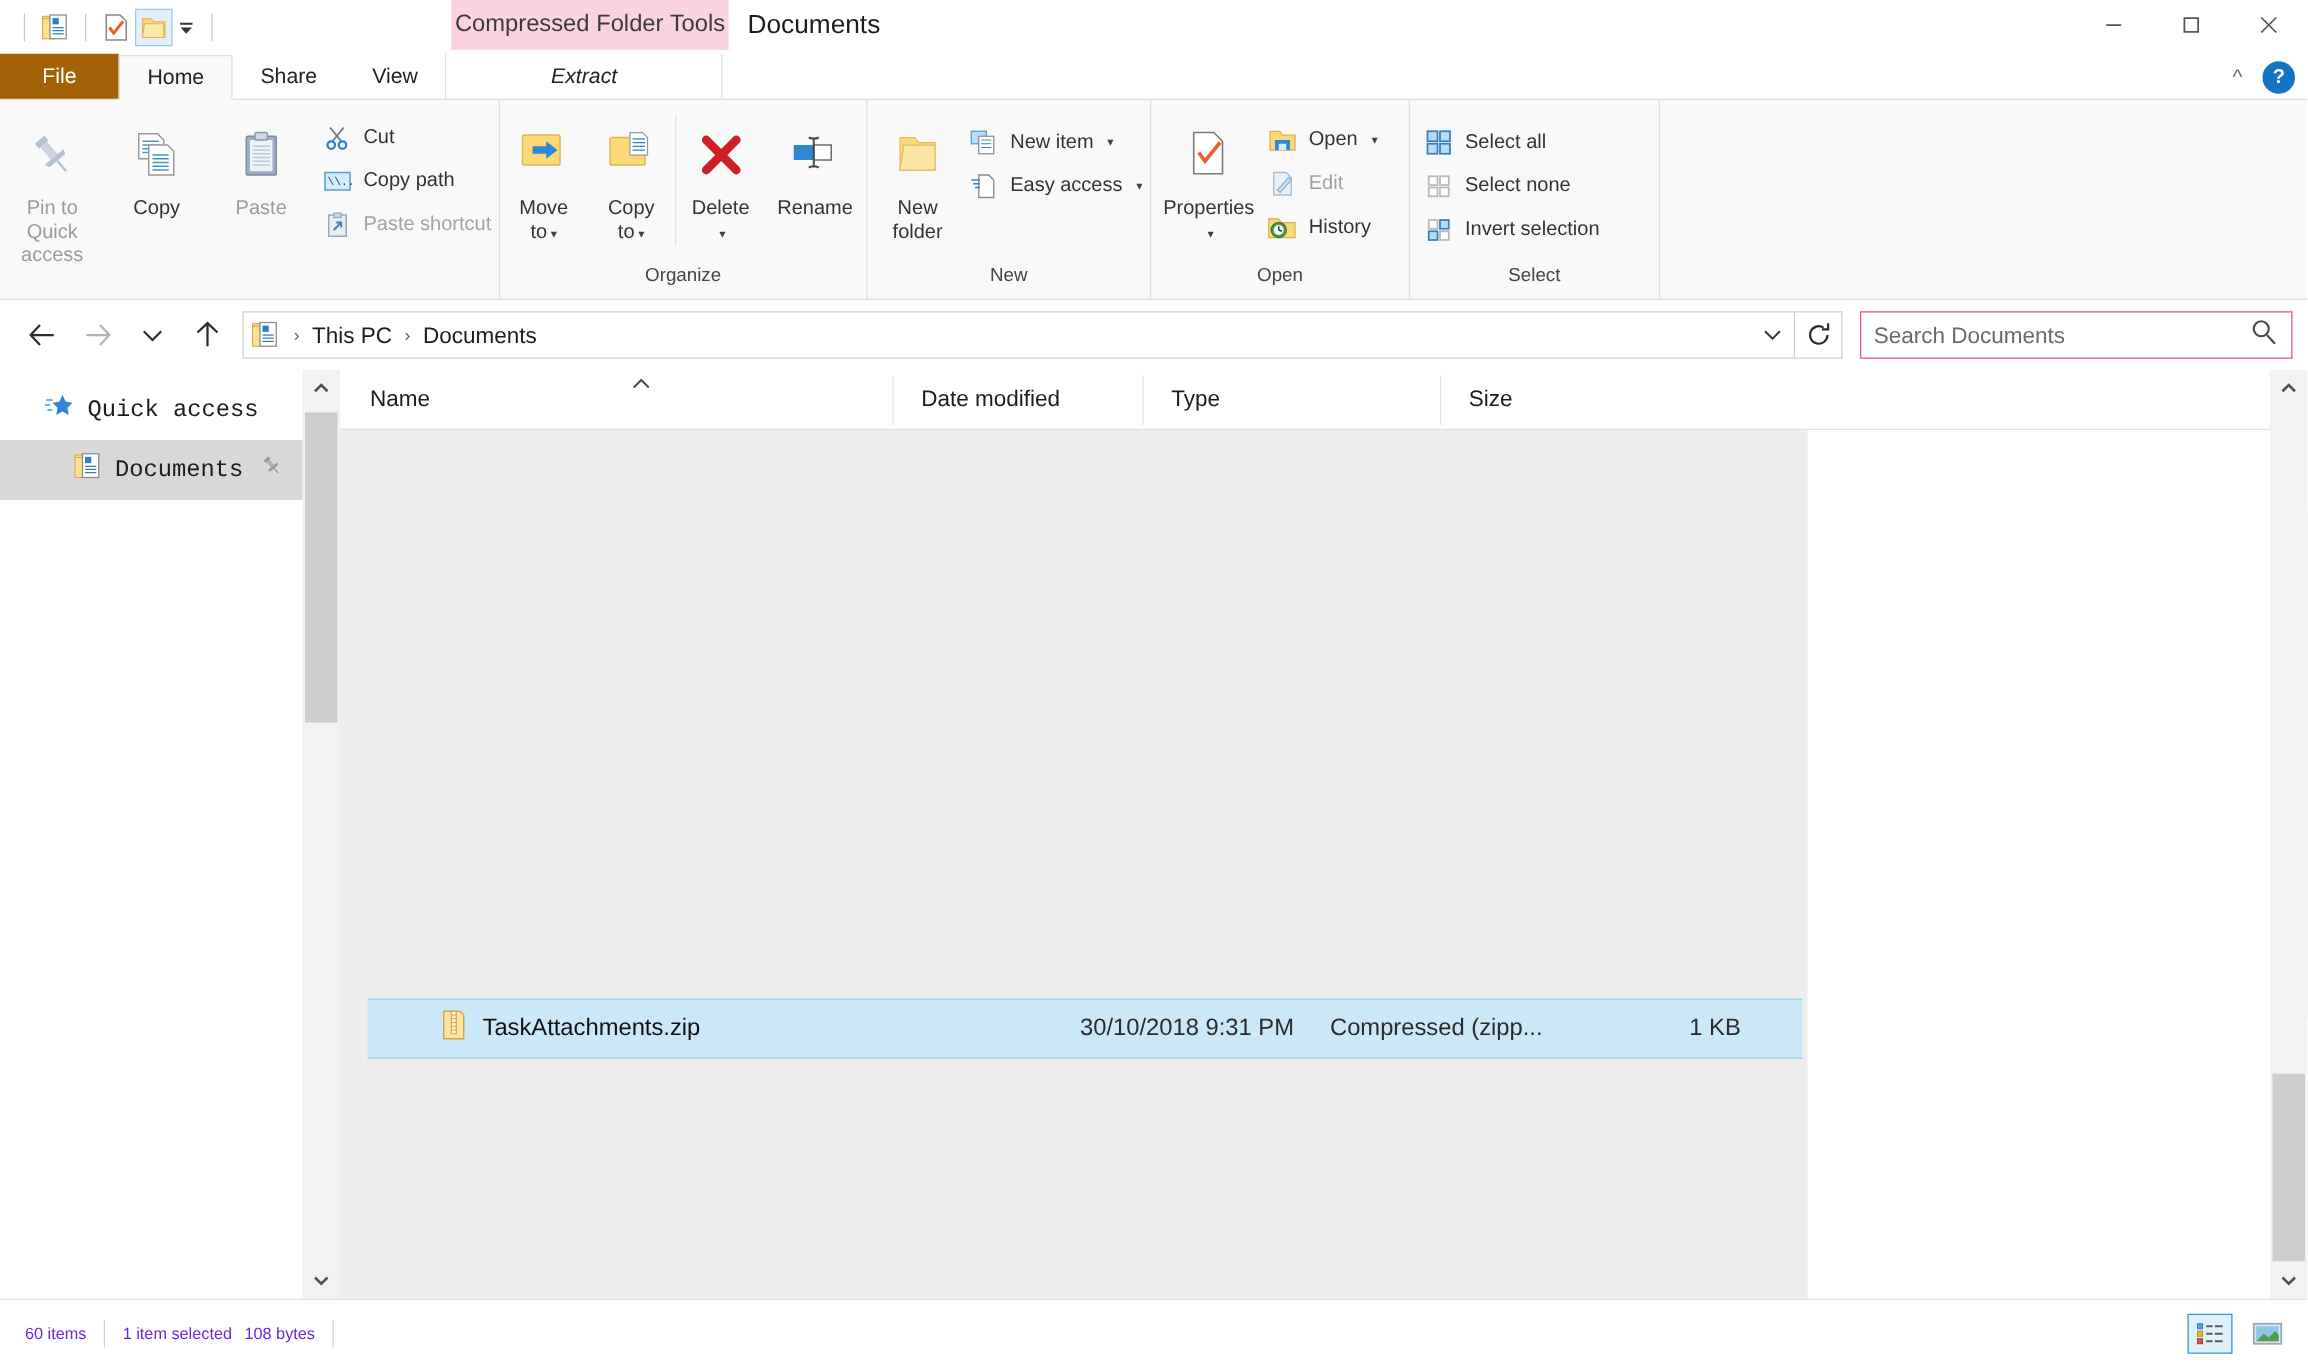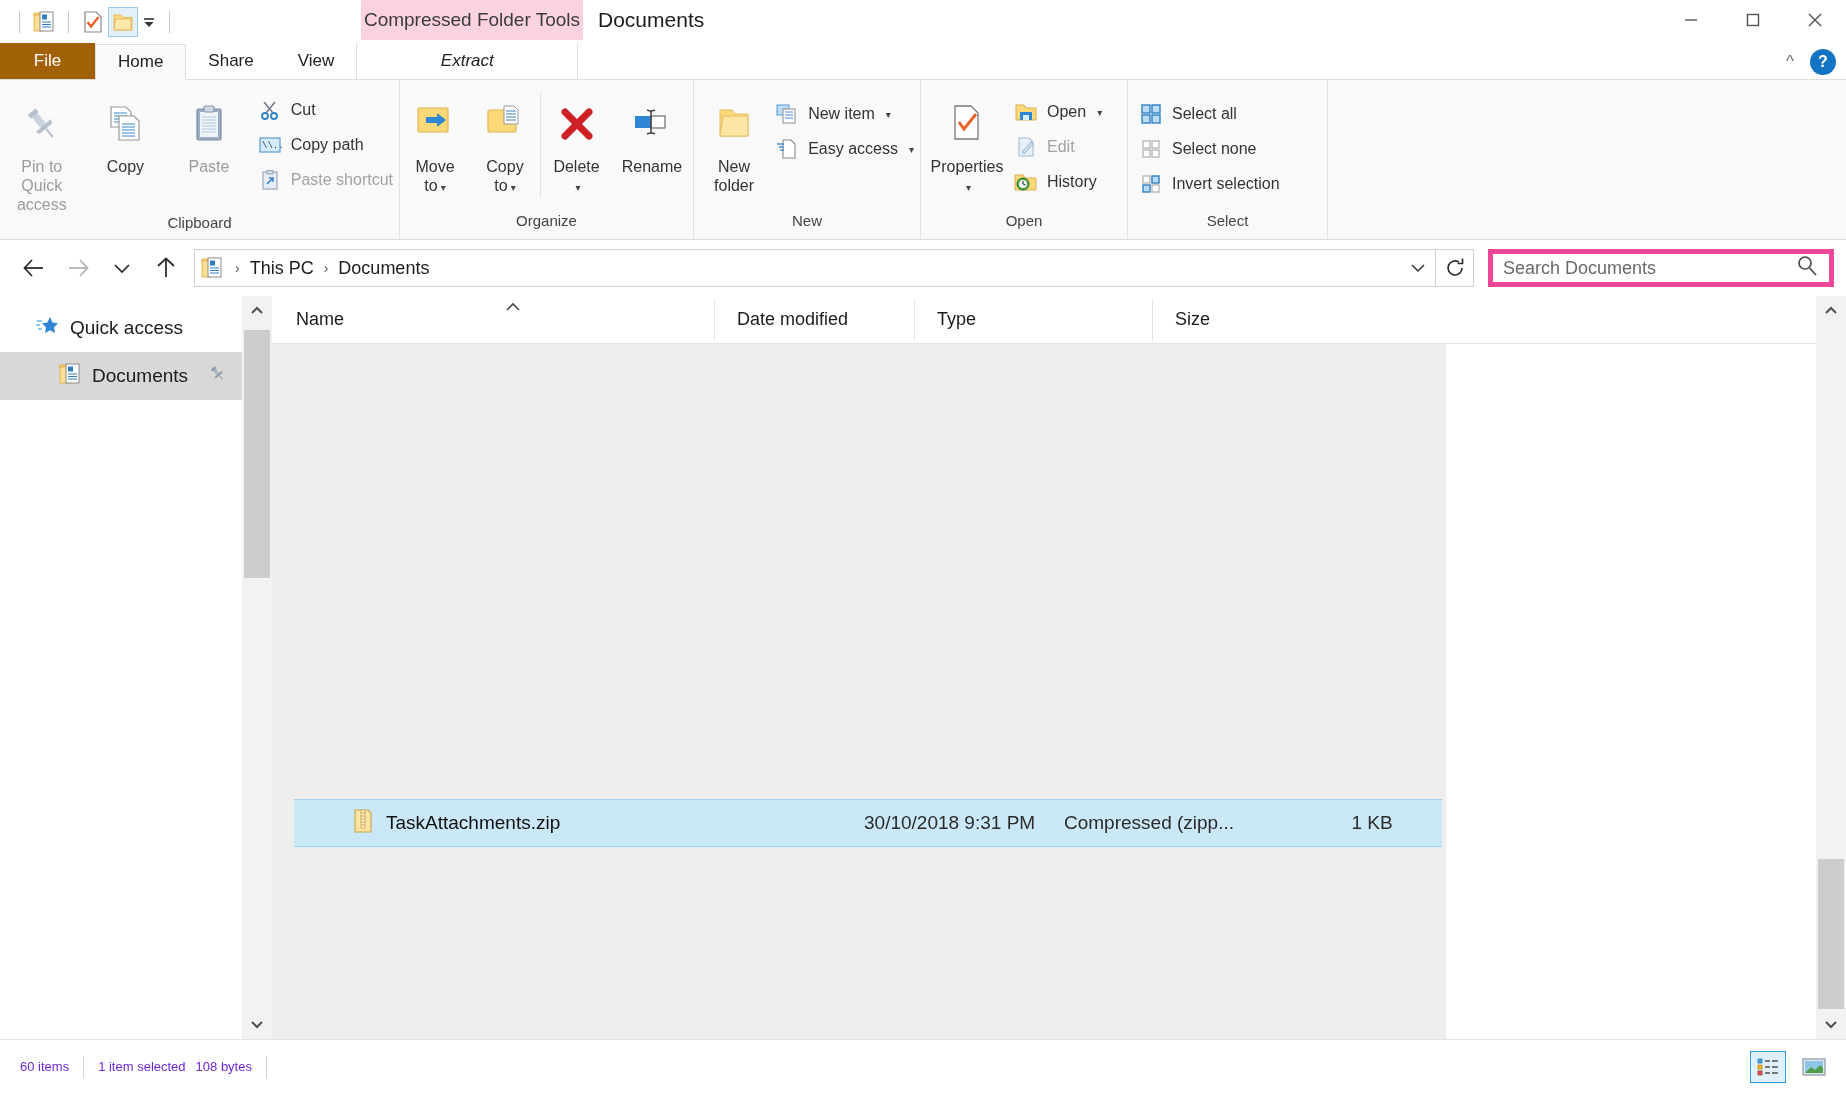--- a/index.html
+++ b/index.html
@@ -59,27 +59,27 @@
   
   .addrrow { height: 56px; display:flex; align-items:center; gap:0; padding: 0 12px; flex: 0 0 56px; background:#fff; }
   .navbtn { width:44px; height:40px; display:flex; align-items:center; justify-content:center; color:#2b2b2b; }
   .navbtn.dim { color:#b4b4b4; }
   .addrbox { flex:1; height:38px; border:1px solid #cfcfcf; display:flex; align-items:center; background:#fff; margin-left:6px; }
   .crumbicon { width:34px; display:flex; align-items:center; justify-content:center; }
   .crumb { font-size:18px; color:#1c1c1c; padding: 0 4px; }
   .crumbsep { color:#555; font-size:14px; padding: 0 6px; }
   .addr-caret { width:34px; height:36px; display:flex; align-items:center; justify-content:center; color:#333; }
   .refresh { width:38px; height:38px; display:flex; align-items:center; justify-content:center; border:1px solid #cfcfcf; border-left:none; }
-  .searchbox { width:346px; height:38px; border:5px solid #ec4899; margin-left:14px; display:flex; align-items:center; padding: 0 10px; }
+  .searchbox { width:346px; height:38px; border:1px solid #ec4899; margin-left:14px; display:flex; align-items:center; padding: 0 10px; }
   .searchbox .ph { flex:1; font-size:18px; color:#6a6a6a; }
 
   
   .main { flex:1; display:flex; position:relative; min-height:0; }
   .navpane { width:272px; background:#fff; position:relative; display:flex; flex-direction:column; }
-  .navlist { flex:1; overflow:hidden; padding-top:8px; }
+  .navlist { flex:1; overflow:hidden; padding-top:8px;font-family:Liberation Mono, monospace; }
   .navitem { height:48px; display:flex; align-items:center; font-size:19px; color:#1c1c1c; padding-left:36px; gap:10px; position:relative; }
   .navitem.child { padding-left:58px; }
   .navitem.sel { background:#d8d8d8; }
   .navitem .pin { position:absolute; right:44px; }
   .nav-scroll { position:absolute; right:0; top:0; width:30px; height:100%; background:#f2f2f2; display:flex; flex-direction:column; align-items:center; }
   .sb-arrow { height:30px; width:30px; display:flex; align-items:center; justify-content:center; color:#505050; font-size:13px; }
   .sb-track { flex:1; width:30px; position:relative; }
   .sb-thumb { position:absolute; left:2px; width:26px; background:#cdcdcd; }
 
   .content { flex:1; display:flex; flex-direction:column; background:#fff; position:relative; }
@@ -266,21 +266,20 @@
               <svg width="22" height="22" viewBox="0 0 22 22">
                 <rect x="4" y="3" width="14" height="17" fill="#e7eef5" stroke="#9aa9ba" stroke-width="1.2"></rect>
                 <rect x="8" y="1.5" width="6" height="3.5" fill="#cfd8e3" stroke="#9aa9ba" stroke-width="1"></rect>
                 <path d="M8 15 l6 -6 M10 9 h4 v4" fill="none" stroke="#3a7fbf" stroke-width="1.5"></path>
               </svg>
             </span>
             <span class="lbl">Paste shortcut</span>
           </div>
         </div>
       </div>
-      <div class="rgroup-label">Clipboard</div>
     </div>
 
     <div class="rgroup" style="width:294px;">
       <div class="rgroup-body">
         <div class="bigbtn" style="width:70px;">
           <span class="ico">
             <svg width="50" height="48" viewBox="0 0 50 48">
               <rect x="8" y="8" width="30" height="24" rx="1.5" fill="#fbd978" stroke="#e0b455" stroke-width="1.2"></rect>
               <path d="M36 20 l-9 -7 v4 h-11 v6 h11 v4 z" fill="#2f86d4"></path>
             </svg>

